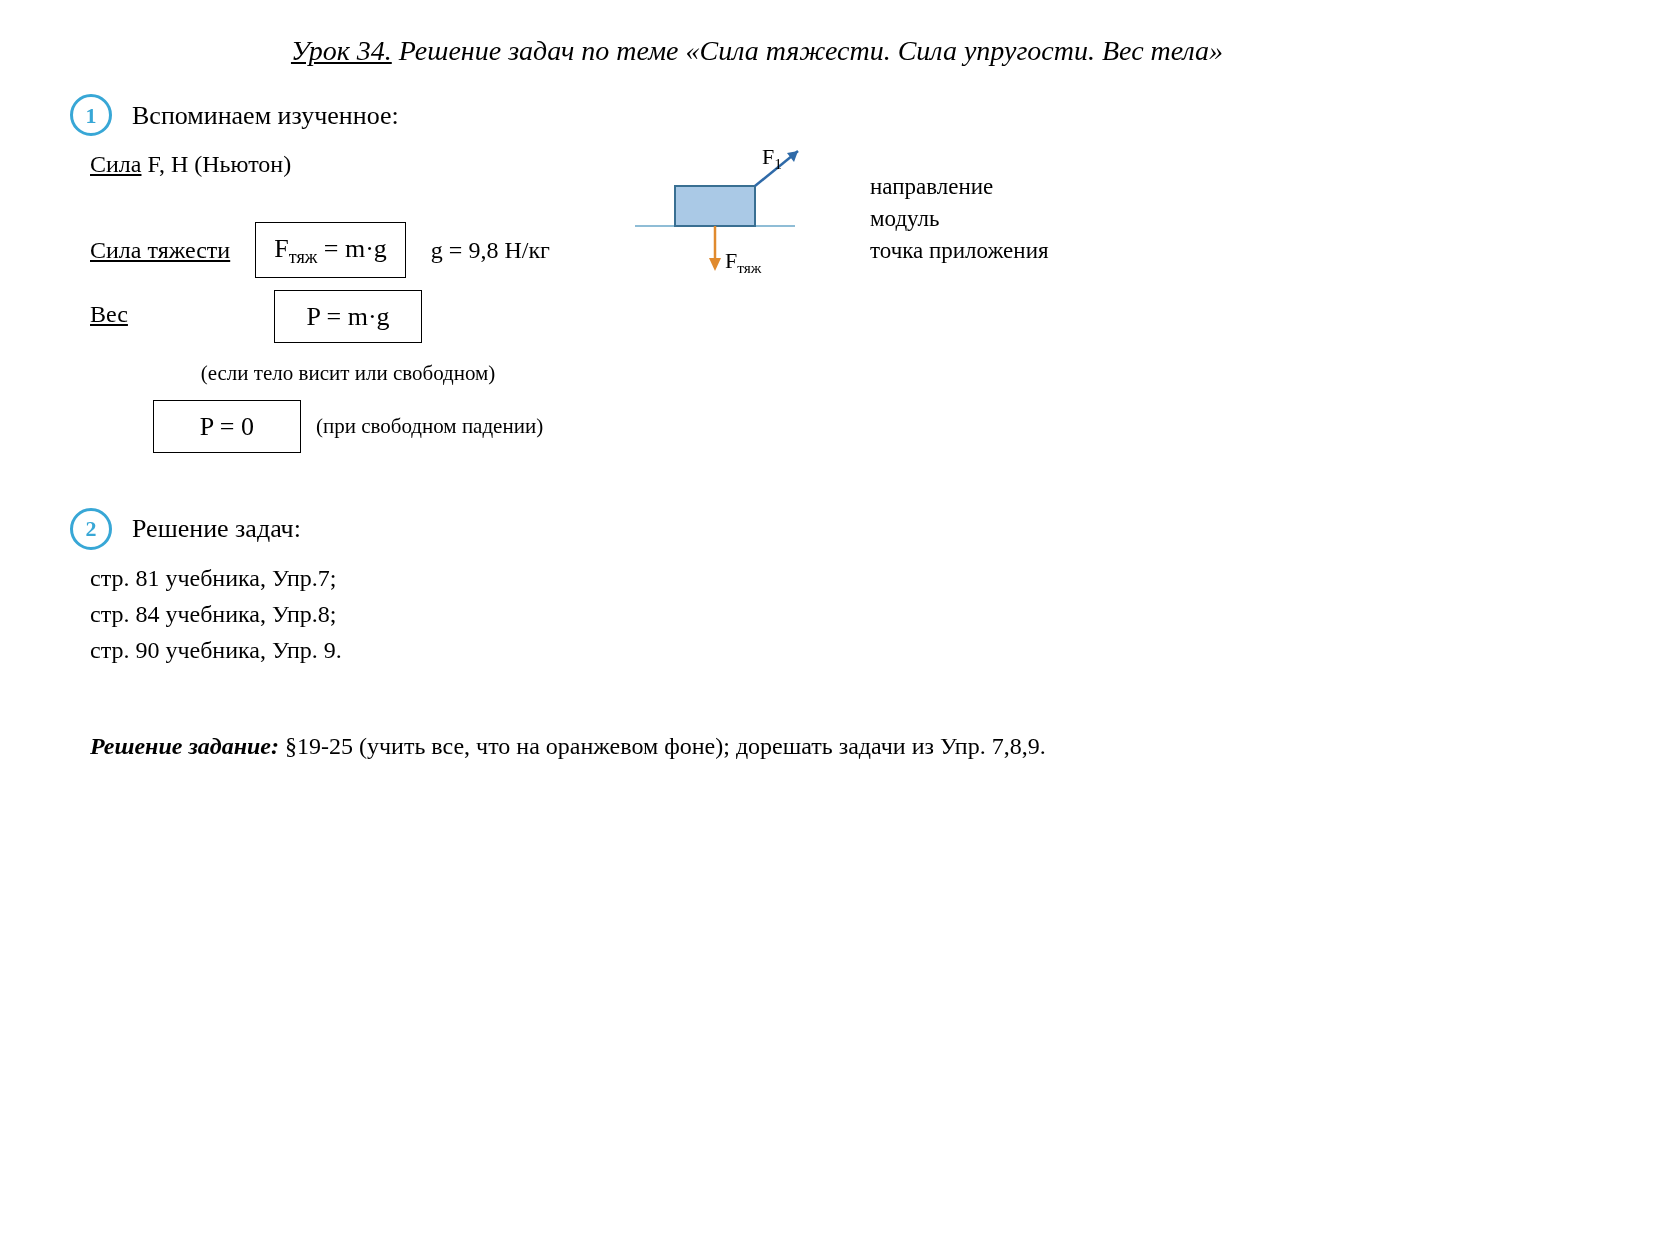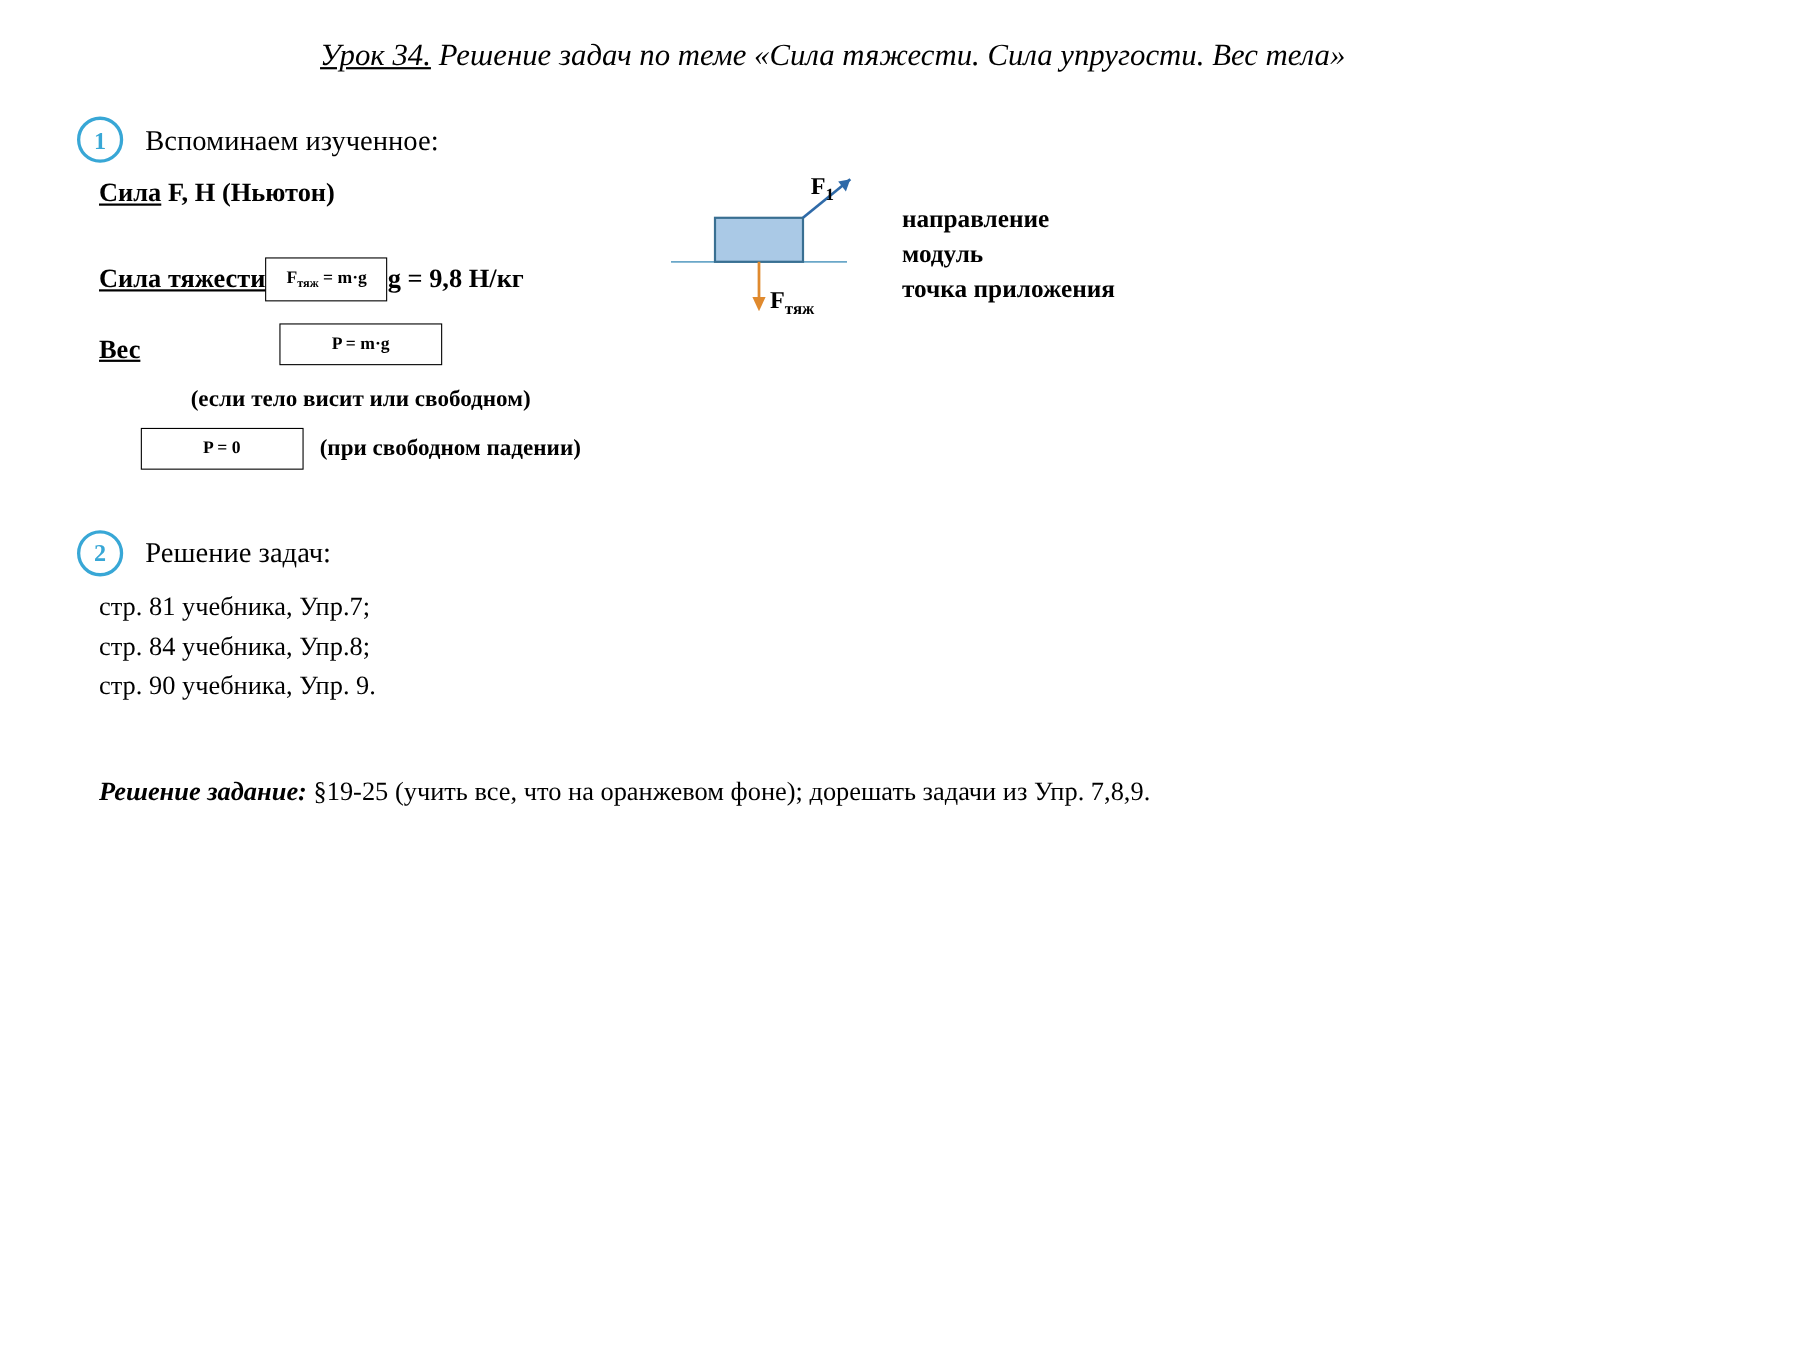--- a/index.html
+++ b/index.html
@@ -10,21 +10,21 @@
       margin: 0;
       padding: 30px 70px 60px 70px;
       width: 1514px;
       box-sizing: border-box;
       line-height: 1.5;
     }
     .title {
       text-align: center;
       font-style: italic;
       font-size: 28px;
-      margin-bottom: 34px;
+      margin-bottom: 22px;
     }
     .title .lesson-label { text-decoration: underline; }
     .section-row {
       display: flex;
       align-items: center;
       gap: 20px;
       margin-top: 20px;
       margin-bottom: 10px;
     }
     .circ-num {
@@ -36,30 +36,30 @@
       color: #38a7d6;
       font-weight: bold;
       font-size: 22px;
       flex: 0 0 auto;
     }
     .heading-text { font-size: 26px; }
     .content-block { margin-left: 20px; }
     .row {
       display: flex;
       align-items: center;
+      gap: 25px;
       margin: 6px 0;
       flex-wrap: nowrap;
-      font-weight: bold;
     }
     .u { text-decoration: underline; }
     .boxed {
       border: 1.5px solid #000;
       padding: 6px 18px;
       display: inline-block;
-      font-size: 16px;
+      font-size: 26px;
     }
     .sub { font-size: 0.7em; vertical-align: sub; }
     .sup { font-size: 0.7em; vertical-align: super; }
     .diagram-area { position: relative; width: 230px; height: 130px; flex: 0 0 auto; }
     .force-notes { font-size: 23px; line-height: 1.4; flex: 0 0 auto; }
     .tasks p { margin: 0 0; }
     .hw { margin-top: 60px; }
     .hw-label { font-weight: bold; font-style: italic; }
     .weight-stack .boxed { min-width: 110px; text-align: center; }
     .italic-note { font-size: 21px; }

